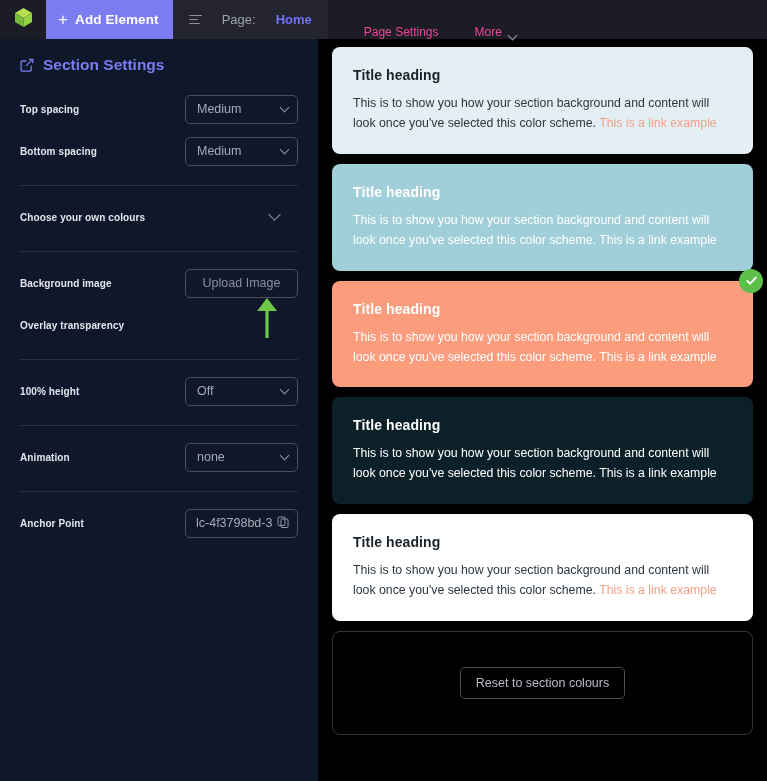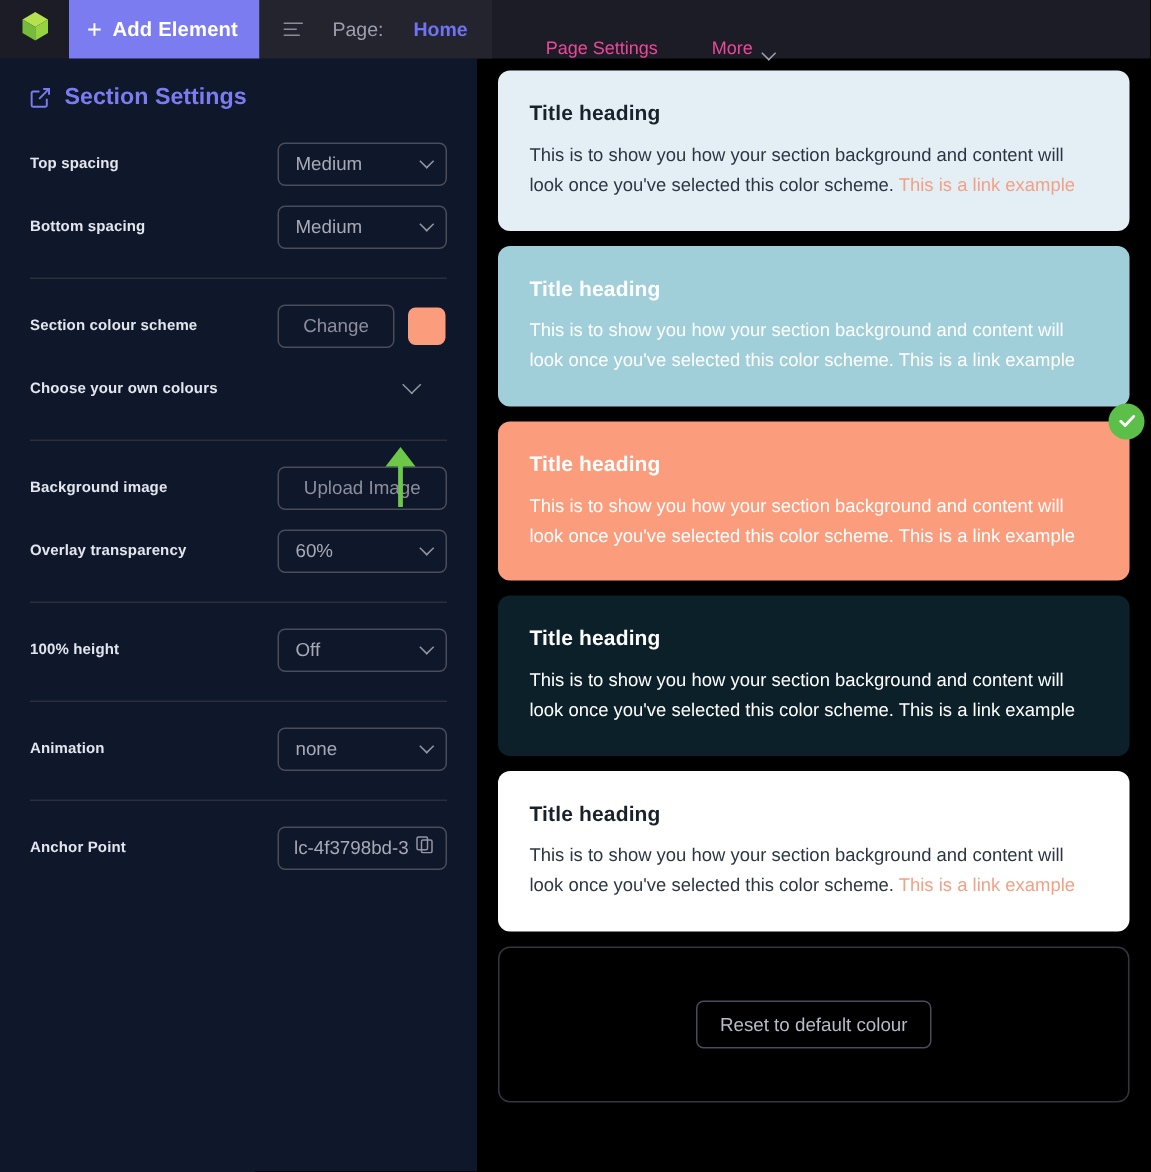--- a/index.html
+++ b/index.html
@@ -238,48 +238,37 @@
       <div class="row">
         <span class="row-label">Bottom spacing</span>
         <div class="select-box">
           <span>Medium</span>
           <span class="cv"></span>
         </div>
       </div>
 
       <div class="divider" style="margin:13px 0 10px 0;"></div>
 
-      <div class="row">
-        <span class="row-label">Section colour scheme</span>
-        <div class="scheme-ctrl">
-          <button class="btn-outline change-btn">Change</button>
-          <span class="swatch" id="scheme-swatch" style="background: rgb(251, 157, 125);"></span>
-        </div>
-      </div>
 
       <div class="row">
         <span class="row-label">Choose your own colours</span>
         <div class="chev-only">
           <span class="cv"></span>
         </div>
       </div>
 
       <div class="divider" style="margin:13px 0 10px 0;"></div>
 
       <div class="row">
         <span class="row-label">Background image</span>
         <button class="btn-outline upload-btn">Upload Image</button>
       </div>
 
       <div class="row">
         <span class="row-label">Overlay transparency</span>
-        <div class="select-box">
-          <span>60%</span>
-          <span class="cv"></span>
-        </div>
       </div>
 
       <div class="divider" style="margin:13px 0 10px 0;"></div>
 
       <div class="row">
         <span class="row-label">100% height</span>
         <div class="select-box">
           <span>Off</span>
           <span class="cv"></span>
         </div>
@@ -339,18 +328,18 @@
         </div>
         <div class="card" style="background: rgb(12, 32, 41);">
           <h3 style="color: rgb(255, 255, 255);">Title heading</h3>
           <p style="color: rgb(255, 255, 255);">This is to show you how your section background and content will look once you've selected this color scheme. <span class="lnk" style="color: rgb(255, 255, 255);">This is a link example</span></p>
         </div>
         <div class="card" style="background: rgb(255, 255, 255);">
           <h3 style="color: rgb(25, 34, 43);">Title heading</h3>
           <p style="color: rgb(44, 54, 66);">This is to show you how your section background and content will look once you've selected this color scheme. <span class="lnk" style="color: rgb(243, 161, 134);">This is a link example</span></p>
         </div>
         <div class="reset-card">
-        <button class="reset-btn">Reset to default colour</button>
+        <button class="reset-btn">Reset to section colours</button>
       </div>
     </div>
 
   </div>
 </div>
 
 </body></html>

